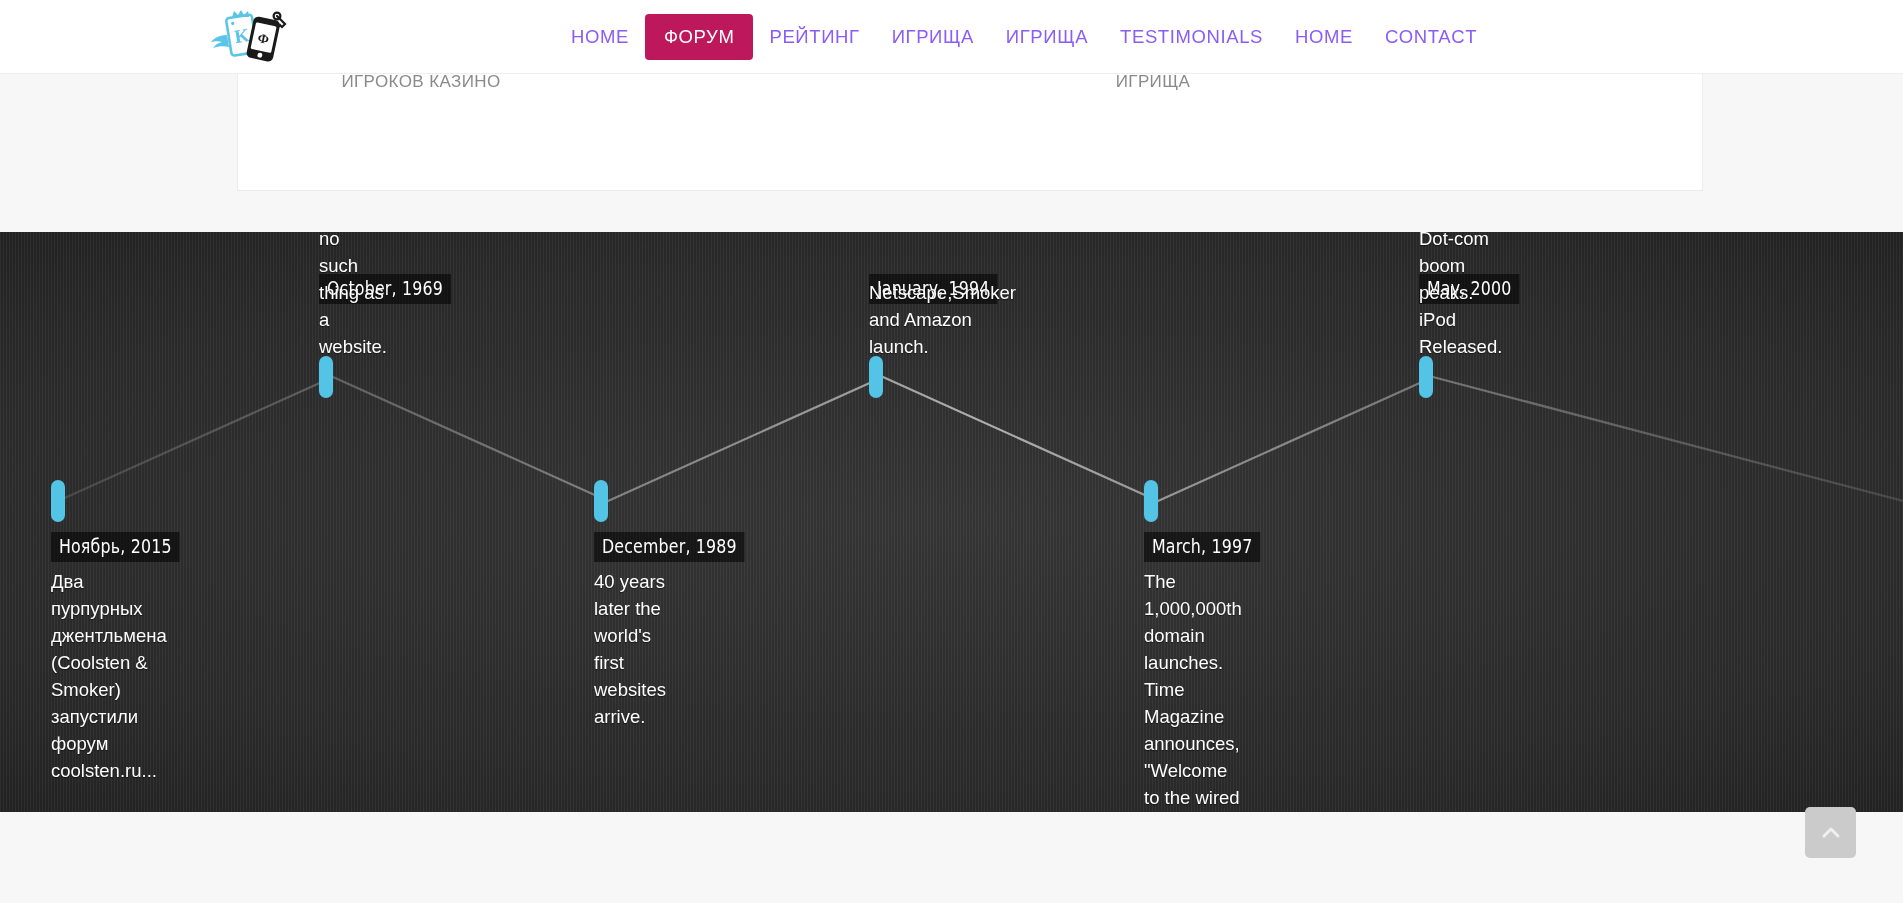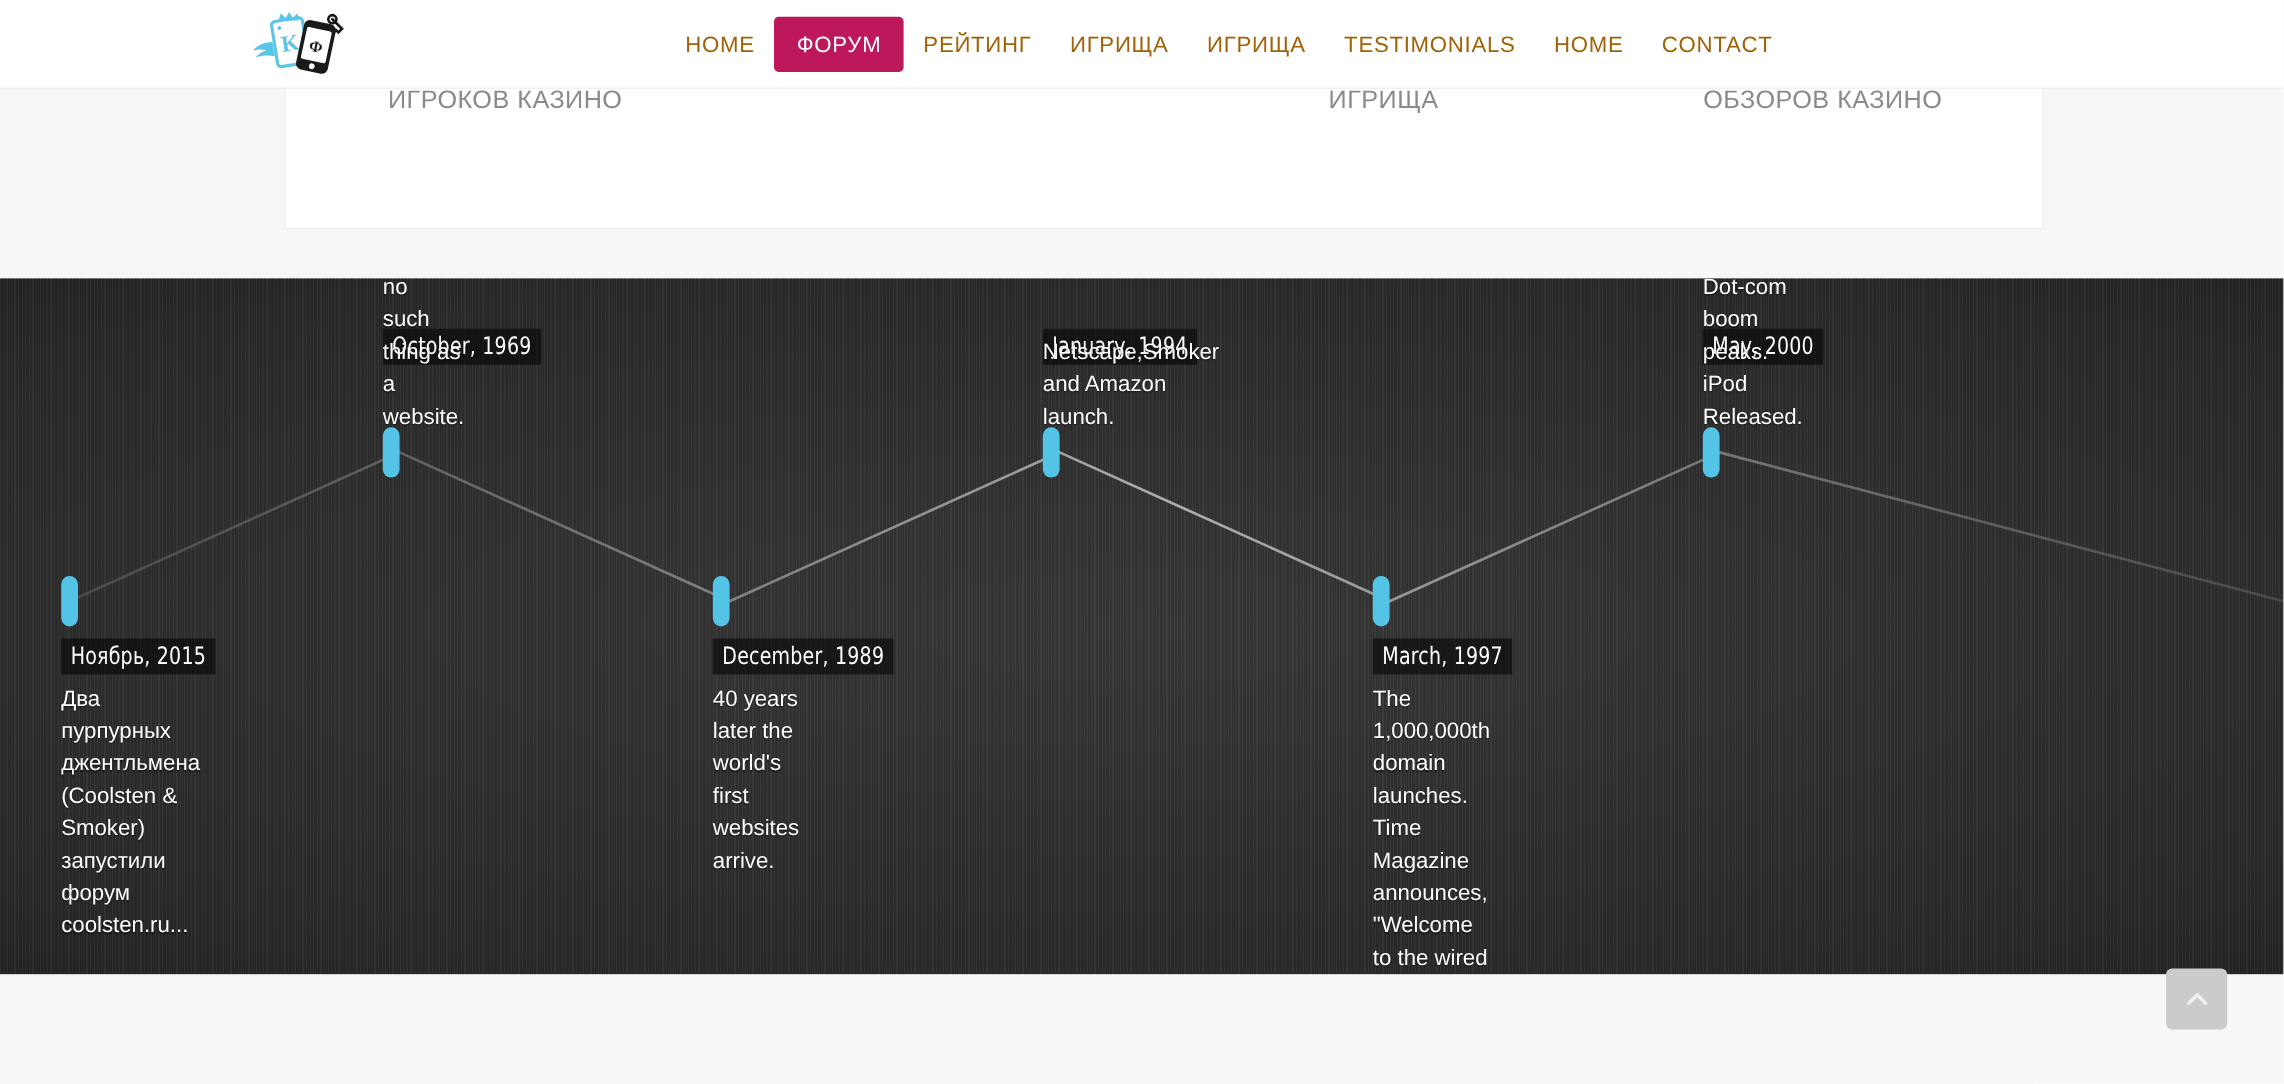--- a/index.html
+++ b/index.html
@@ -46,21 +46,21 @@
     font-size: 56px;
     font-weight: 700;
     color: #efefef;
     letter-spacing: -1px;
     line-height: 1;
   }
   .stat-ico { width: 56px; height: 52px; opacity: 1; flex: 0 0 auto; }
   .stat-ico svg { display: block; width: 100%; height: 100%; }
   .stat-label {
     margin-top: 18px;
-    font-size: 21px;
+    font-size: 17px;
     color: #8a8a8a;
     letter-spacing: .4px;
     white-space: nowrap;
   }
 
   
   .site-header {
     position: absolute;
     left: 0; top: 0;
     width: 1903px; height: 74px;
@@ -80,21 +80,21 @@
   .main-nav {
     position: absolute;
     left: 555px; top: 0;
     height: 74px;
     display: flex;
     align-items: center;
     gap: 0px;
   }
   .nav-item {
     font-size: 18.5px;
-    color: #a16207;
+    color: #8b5cf6;
     letter-spacing: .6px;
     padding: 10px 16px;
     border-radius: 4px;
     text-decoration: none;
     white-space: nowrap;
     cursor: pointer;
     line-height: 1;
   }
   .nav-item.active {
     background: #be185d;
@@ -255,21 +255,20 @@
                 <path d="M18 4h28v16c0 9-6 15-14 15s-14-6-14-15z"></path>
                 <path d="M14 6H6v6c0 8 5 12 10 12v-6c-3 0-4-3-4-6z"></path>
                 <path d="M50 6h8v6c0 8-5 12-10 12v-6c3 0 4-3 4-6z"></path>
                 <rect x="28" y="34" width="8" height="12"></rect>
                 <rect x="18" y="46" width="28" height="7" rx="2"></rect>
               </g>
             </svg>
           </span>
           <span class="stat-num">578</span>
         </div>
-        <div class="stat-label">ОБЗОРОВ КАЗИНО</div>
       </div>
 
     </div>
   </div>
 
   <header class="site-header">
 
     <a class="logo">
       <svg viewBox="0 0 86 58">
 

